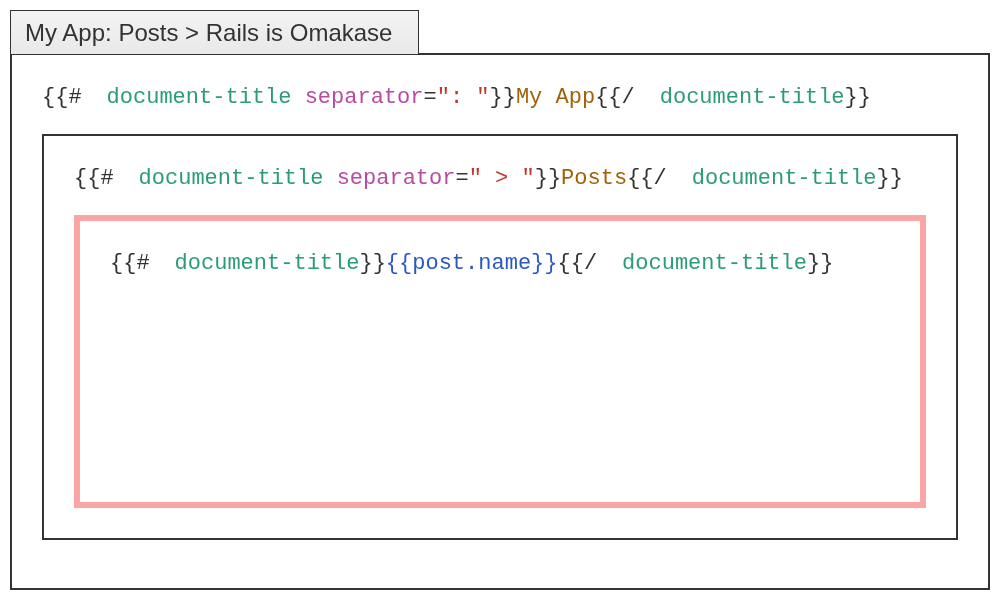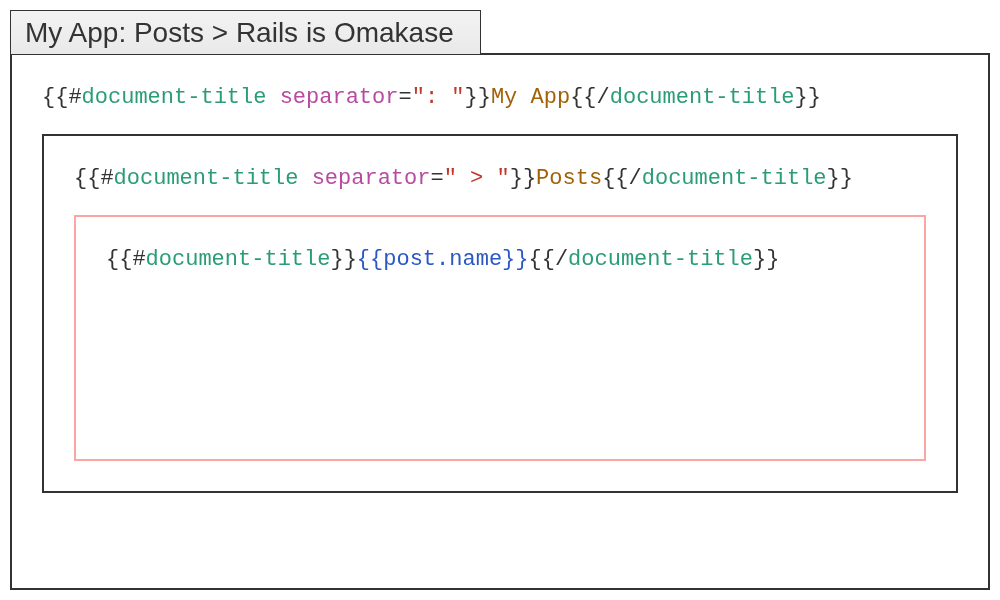--- a/index.html
+++ b/index.html
@@ -16,21 +16,21 @@
     position: absolute;
     top: 10px;
     left: 10px;
     height: 44px;
     padding: 0 26px 0 14px;
     border: 1px solid #333;
     border-bottom: none;
     background: linear-gradient(#f3f3f3, #e9e9e9);
     display: flex;
     align-items: center;
-    font-size: 28px;
+    font-size: 24px;
     z-index: 2;
     text-align: center;
   }
   .window {
     position: absolute;
     top: 53px;
     left: 10px;
     right: 10px;
     bottom: 10px;
     border: 2px solid #333;
@@ -43,27 +43,27 @@
     white-space: pre;
     color: #333;
     margin-bottom: 24px;
   }
   .nested-1 {
     border: 2px solid #333;
     padding: 30px 30px 30px 30px;
     margin-top: 6px;
   }
   .nested-2 {
-    border: 2px solid #fca5a5;
+    border: 6px solid #fca5a5;
     padding: 30px 44px 30px 30px;
     margin-top: 6px;
-    height: 246px;
+    height: 293px;
   }
   .tok-brace   { color: #333; }
-  .tok-tag     { color: #2a9d74; }   
+  .tok-tag     { color: #2a9d74; margin-left: 25px; }   
   .tok-attr    { color: #b84aa1; }   
   .tok-string  { color: #c0392b; }   
   .tok-text    { color: #a16207; }
   .tok-expr    { color: #2957c4; }   
 </style>
 </head>
 <body>
 
 <div class="tab">
   <span>My App: Posts &gt; Rails is Omakase</span>

